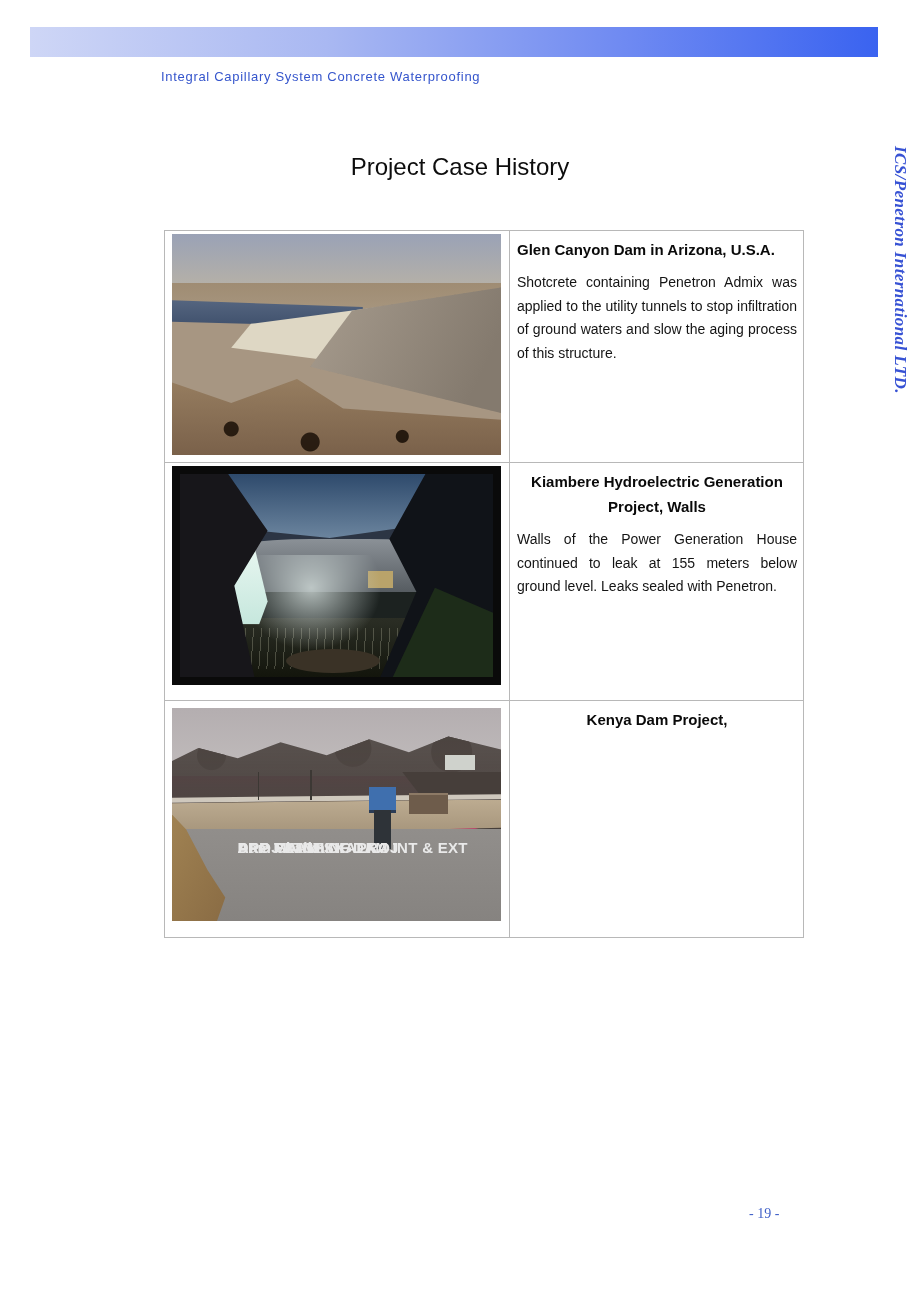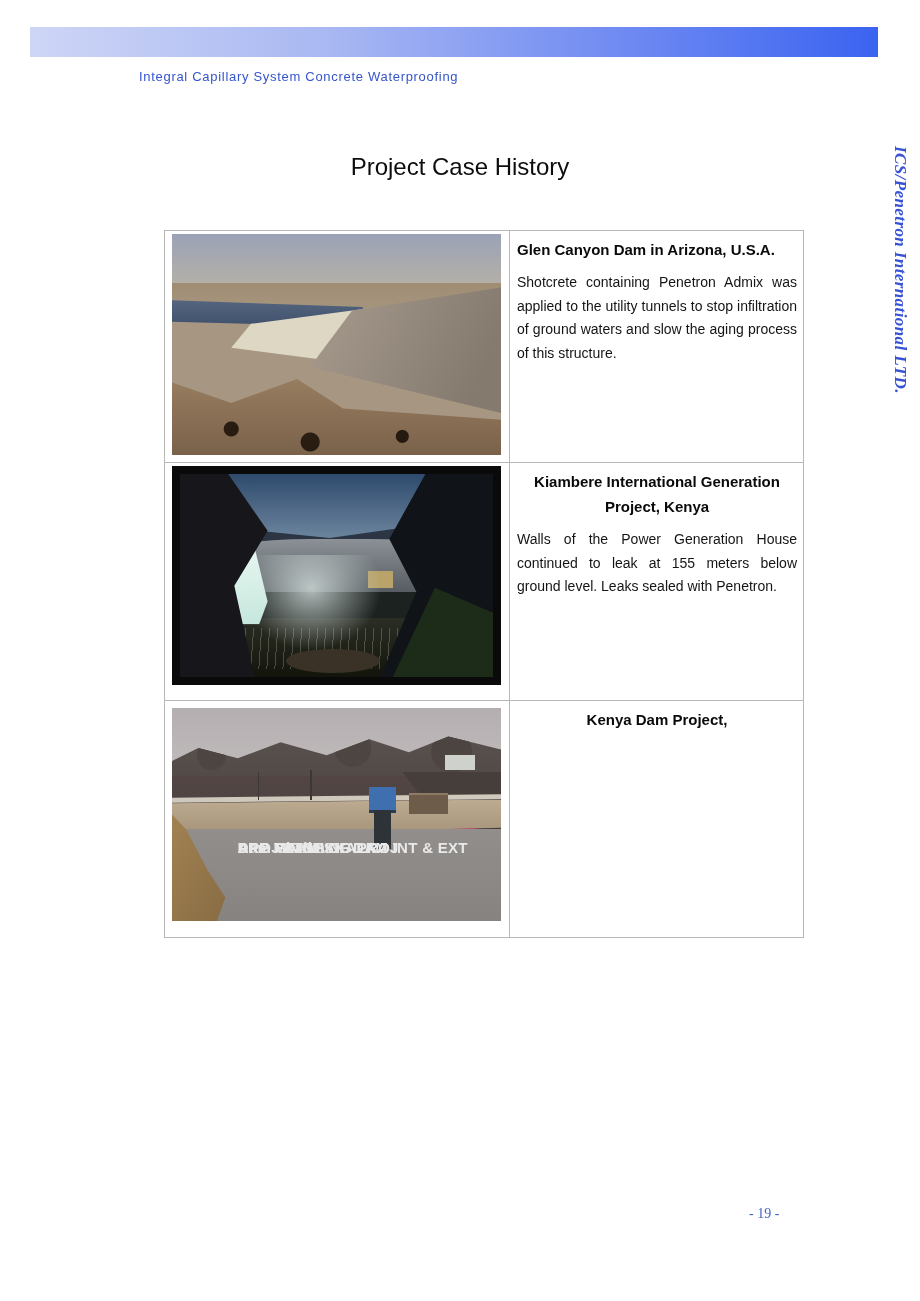--- a/index.html
+++ b/index.html
@@ -2,21 +2,21 @@
 <html><head>
 <meta charset="utf-8">
 <style>
   html,body{margin:0;padding:0;background:#fff;}
   .page{position:relative;width:920px;height:1301px;background:#ffffff;overflow:hidden;
         font-family:"Liberation Sans", sans-serif;color:#111;}
 
   
   .header-bar{position:absolute;left:30px;top:27px;width:848px;height:30px;
               background:linear-gradient(to right,#ced6f6 0%,#a9b8f2 35%,#6f8af2 70%,#3a63f0 100%);}
-  .header-subtitle{position:absolute;left:139px;top:69px;font-size:13px;letter-spacing:0.7px;
+  .header-subtitle{position:absolute;left:161px;top:69px;font-size:13px;letter-spacing:0.7px;
                    color:#3555cc;}
   .doc-title{position:absolute;left:0;top:152px;width:920px;text-align:center;
              font-size:24px;line-height:30px;color:#0d0d0d;}
 
   
   .sidebar-text{position:absolute;top:146px;right:10px;writing-mode:vertical-rl;
                 font-family:"Liberation Serif", serif;font-style:italic;font-weight:700;
                 font-size:17px;letter-spacing:0.4px;color:#3752d4;}
 
   
@@ -183,21 +183,21 @@
           <div class="p2-island"></div>
           <div class="p2-house"></div>
           <div class="p2-mist"></div>
           <div class="p2-fall"></div>
           <div class="p2-cliff-left"></div>
           <div class="p2-cliff-right"></div>
           <div class="p2-veg"></div>
         </div>
       </div>
       <div class="text-cell">
-        <div class="case-title">Kiambere International Generation Project, Kenya</div>
+        <div class="case-title">Kiambere Hydroelectric Generation Project, Walls</div>
         <p class="case-body">Walls of the Power Generation House continued to leak at 155 meters below ground level. Leaks sealed with Penetron.</p>
       </div>
     </div>
 
     <div class="case-row r3">
       <div class="photo-cell">
         <div class="photo p3">
           <div class="p3-sky"></div>
           <div class="p3-trees"></div>
           <div class="p3-trees-right"></div>

